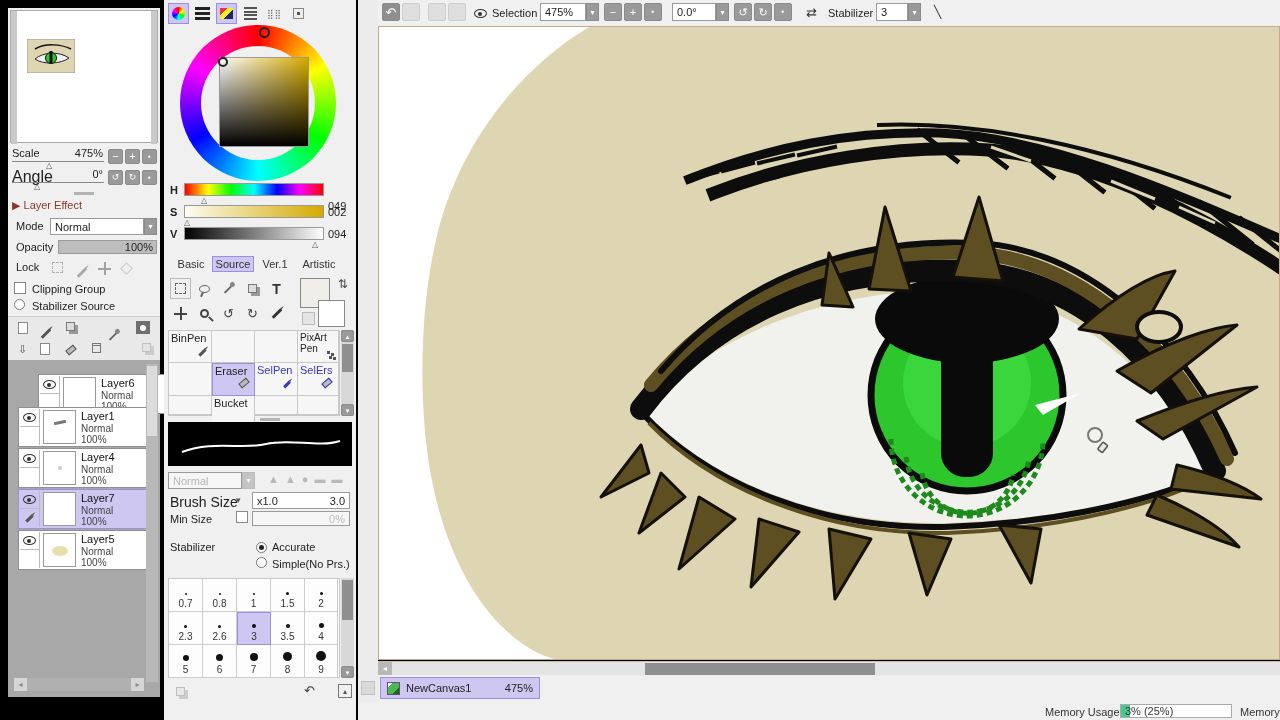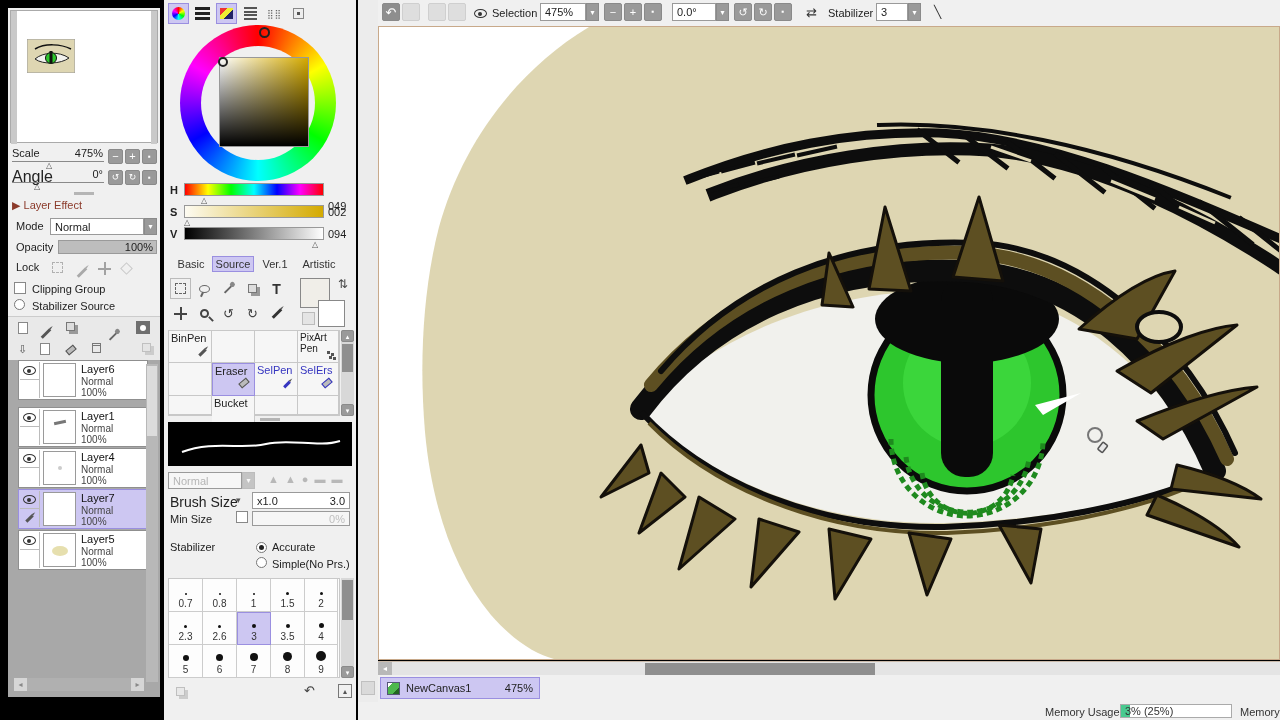--- a/index.html
+++ b/index.html
@@ -120,21 +120,21 @@
     <span class="abs i-wand" style="left:100px; top:10px;"></span>
     <span class="abs i-mask" style="left:128px; top:4px;"></span>
     <span class="abs" style="left:10px; top:26px; font-size:11px; color:#555;">⇩</span>
     <span class="abs i-page" style="left:32px; top:26px;"></span>
     <span class="abs i-eraser" style="left:58px; top:30px;"></span>
     <span class="abs i-trash" style="left:84px; top:26px;"></span>
     <span class="abs i-stack" style="left:134px; top:26px; opacity:.35;"></span>
   </div>
 
   <div class="abs" style="left:0; top:352px; width:152px; height:337px; background:#a8a8a8;">
-    <div class="lrow" style="top:0;">
+    <div class="lrow" style="top:14px;margin-left:20px;">
       <span class="eyebox">
           <span class="i-eye"></span>
         </span>
         <span class="subbox"></span>
       <span class="thumb"></span>
       <span class="lname">Layer6</span>
       <span class="lmode">Normal</span>
       <span class="lopa">100%</span>
     </div>
     <div class="lrow" style="top:47px;">

